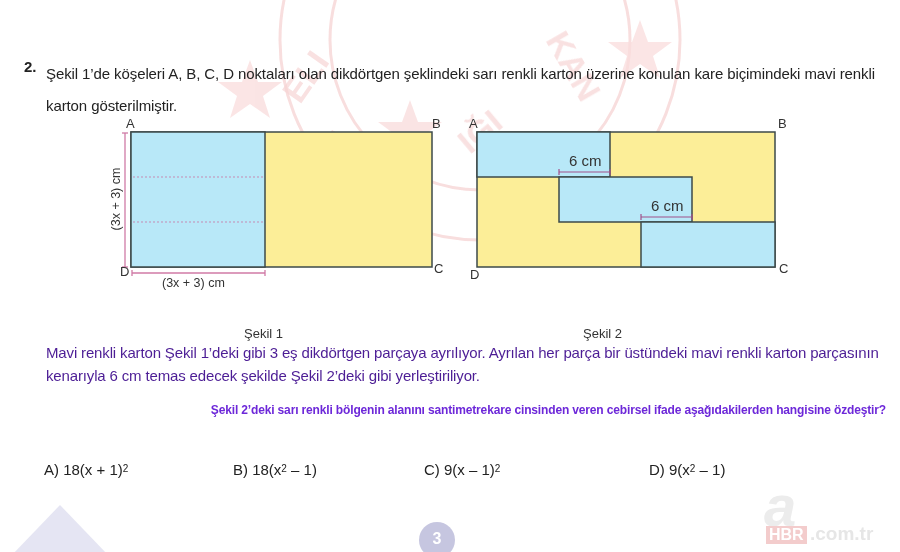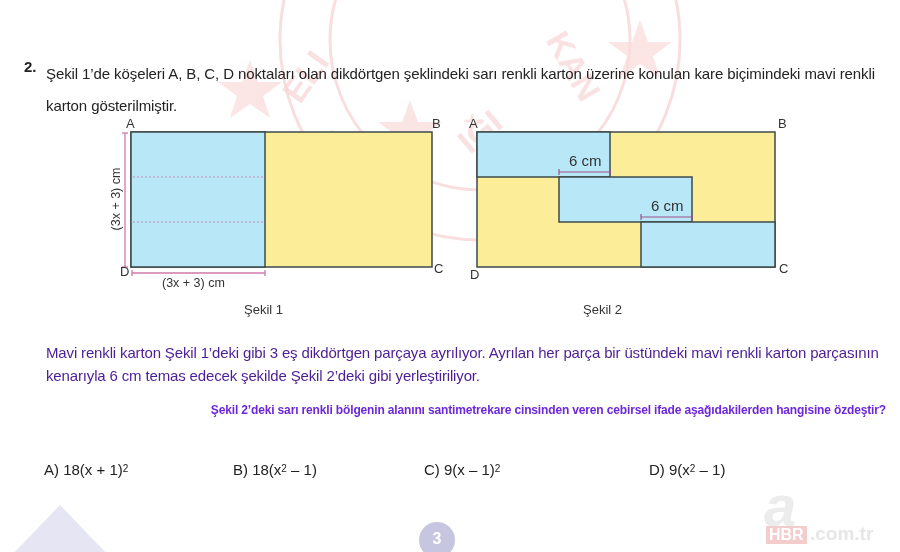--- a/index.html
+++ b/index.html
@@ -5,21 +5,21 @@
   * { margin: 0; padding: 0; box-sizing: border-box; }
   html, body { width: 900px; height: 552px; overflow: hidden; background: #ffffff; }
   body { position: relative; font-family: "Liberation Sans", sans-serif; color: #222; }
 
   .watermark { position: absolute; left: 0; top: 0; width: 900px; height: 552px; pointer-events: none; }
 
   .q-num { position: absolute; left: 24px; top: 58px; font-size: 15px; font-weight: bold; color: #222; }
   .q-text { position: absolute; left: 46px; top: 58px; width: 840px; font-size: 15px; line-height: 32px; color: #222; letter-spacing: -0.1px; }
 
   .figure { position: absolute; left: 0; top: 0; width: 900px; height: 330px; }
-  .fig-label { position: absolute; font-size: 13px; color: #333; }
+  .fig-label { position: absolute; font-size: 13px; color: #333; margin-top: 24px; }
   .pt { position: absolute; font-size: 13px; color: #333; }
   .dim { position: absolute; font-size: 15px; color: #333; }
 
   .para { position: absolute; left: 46px; top: 341px; width: 840px; font-size: 15px; line-height: 23px; color: #4c1d95; letter-spacing: -0.15px; }
   .prompt { position: absolute; left: 46px; top: 399px; width: 840px; font-size: 12px; line-height: 23px; font-weight: bold; color: #6d28d9; letter-spacing: -0.15px; text-align: right; }
 
   .opt { position: absolute; top: 461px; font-size: 15px; color: #222; cursor: pointer; }
   .opt sup { font-size: 10px; position: relative; top: -3px; vertical-align: baseline; }
 
   .page-badge { position: absolute; left: 419px; top: 522px; width: 36px; height: 36px; border-radius: 50%; background: #c6c6e0; color: #fff; font-weight: bold; font-size: 16px; text-align: center; line-height: 34px; }

